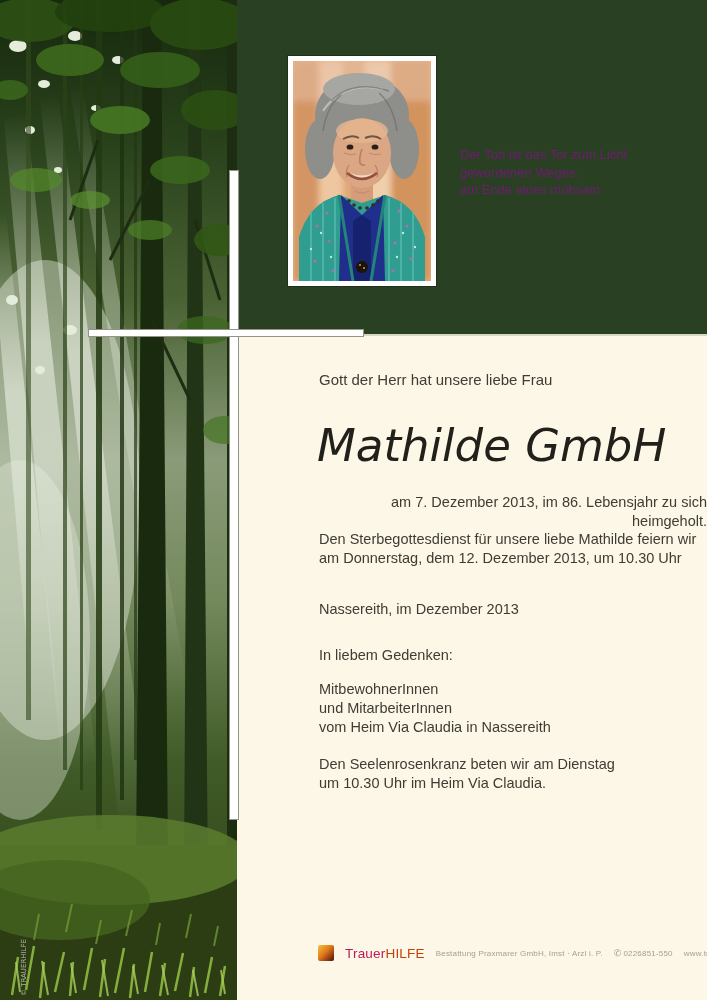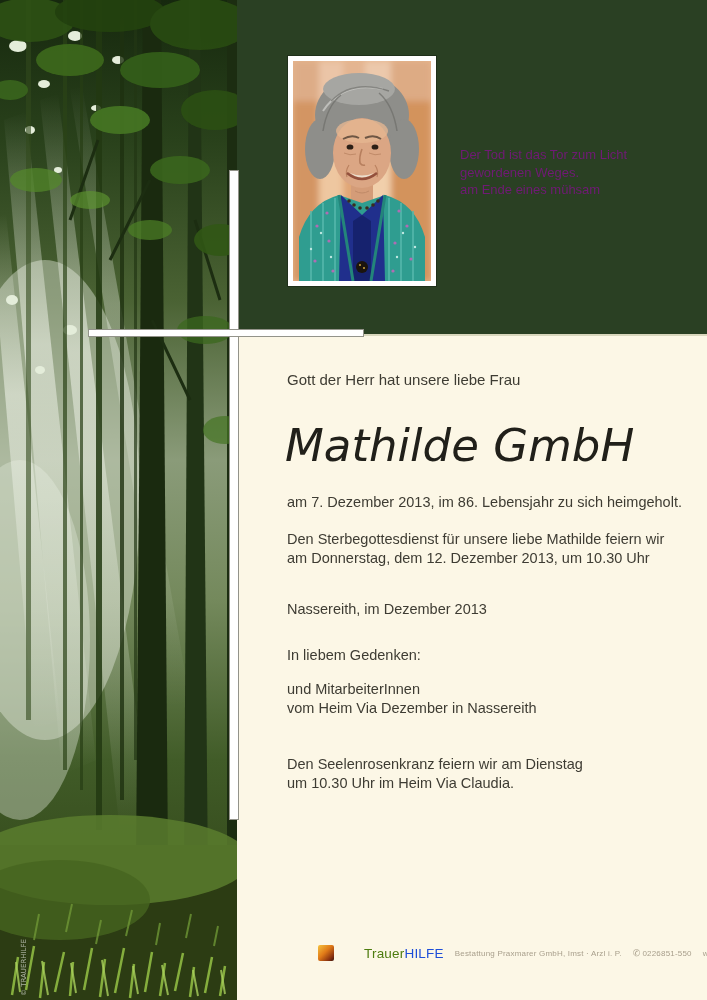--- a/index.html
+++ b/index.html
@@ -15,38 +15,38 @@
          border:1px solid #93938a;z-index:6;}
   .bar-v{position:absolute;left:229px;top:170px;width:8px;height:648px;background:#ffffff;
          border:1px solid #93938a;z-index:5;}
   
   .portrait{position:absolute;left:288px;top:56px;width:138px;height:220px;background:#fff;
             border:5px solid #ffffff;box-shadow:0 0 0 1px rgba(0,0,0,.25);z-index:3;}
   
   .quote{position:absolute;left:460px;top:146px;width:220px;color:#701a75;
          font-size:13px;line-height:17.5px;z-index:3;}
   
-  .txt{position:absolute;color:#3e3c33;font-size:14.5px;line-height:19px;z-index:3;}
+  .txt{position:absolute;color:#3e3c33;font-size:14.5px;line-height:19px;z-index:3;margin-left:32px;}
   .intro{left:287px;top:370px;font-size:15px;}
   .name{left:285px;top:420px;font-family:"DejaVu Sans",sans-serif;font-style:italic;
         font-weight:400;font-size:45px;line-height:52px;color:#21201a;}
   .death{left:287px;top:493px;text-align:right;}
   .service{left:287px;top:530px;}
   .service b{font-weight:normal;}
   .placedate{left:287px;top:600px;}
   .gedenken{left:287px;top:646px;}
   .mourners{left:287px;top:680px;}
   .rosary{left:287px;top:755px;}
   
   .footer{position:absolute;left:318px;top:945px;display:flex;align-items:center;gap:11px;z-index:3;}
   .logo-sq{width:16px;height:16px;background:linear-gradient(135deg,#f6c33e 0%,#e07a18 45%,#8a3210 80%,#3a130a 100%);
            border-radius:2px;flex:0 0 auto;}
   .brand{font-size:13.5px;letter-spacing:.2px;white-space:nowrap;}
-  .brand .b1{color:#4d7c0f;margin-left:19px;}
-  .brand .b2{color:#1d4ed8;}
+  .brand .b1{color:#be185d;}
+  .brand .b2{color:#c2410c;}
   .fsmall{font-size:8px;color:#a89f8c;letter-spacing:.2px;white-space:nowrap;}
   .phone-glyph{font-size:9px;color:#a89f8c;margin-right:2px;}
 </style>
 </head>
 <body>
 
 <div class="page">
 
   <svg class="forest" viewBox="0 0 237 1000" width="237" height="1000" preserveAspectRatio="none">
     <defs>
@@ -222,26 +222,27 @@
 
   <div class="txt service">
     <div>Den Sterbegottesdienst für unsere liebe Mathilde feiern wir</div>
     <div><span>am </span><b>Donnerstag, dem 12. Dezember 2013, um 10.30 Uhr</b></div>
   </div>
 
   <div class="txt placedate">Nassereith, im Dezember 2013</div>
   <div class="txt gedenken">In liebem Gedenken:</div>
 
   <div class="txt mourners">
+    <div>MitbewohnerInnen</div>
     <div>und MitarbeiterInnen</div>
-    <div>vom Heim Via Dezember in Nassereith</div>
+    <div>vom Heim Via Claudia in Nassereith</div>
   </div>
 
   <div class="txt rosary">
-    <div>Den Seelenrosenkranz feiern wir am Dienstag</div>
+    <div>Den Seelenrosenkranz beten wir am Dienstag</div>
     <div>um 10.30 Uhr im Heim Via Claudia.</div>
   </div>
 
   <div class="footer">
     <div class="logo-sq"></div>
     <div class="brand"><span class="b1">Trauer</span><span class="b2">HILFE</span></div>
     <div class="fsmall">Bestattung Praxmarer GmbH, Imst · Arzl i. P.</div>
     <div class="fsmall"><span class="phone-glyph">✆</span><span>0226851-550</span></div>
     <div class="fsmall">www.trauerhilfe.at</div>
   </div>

